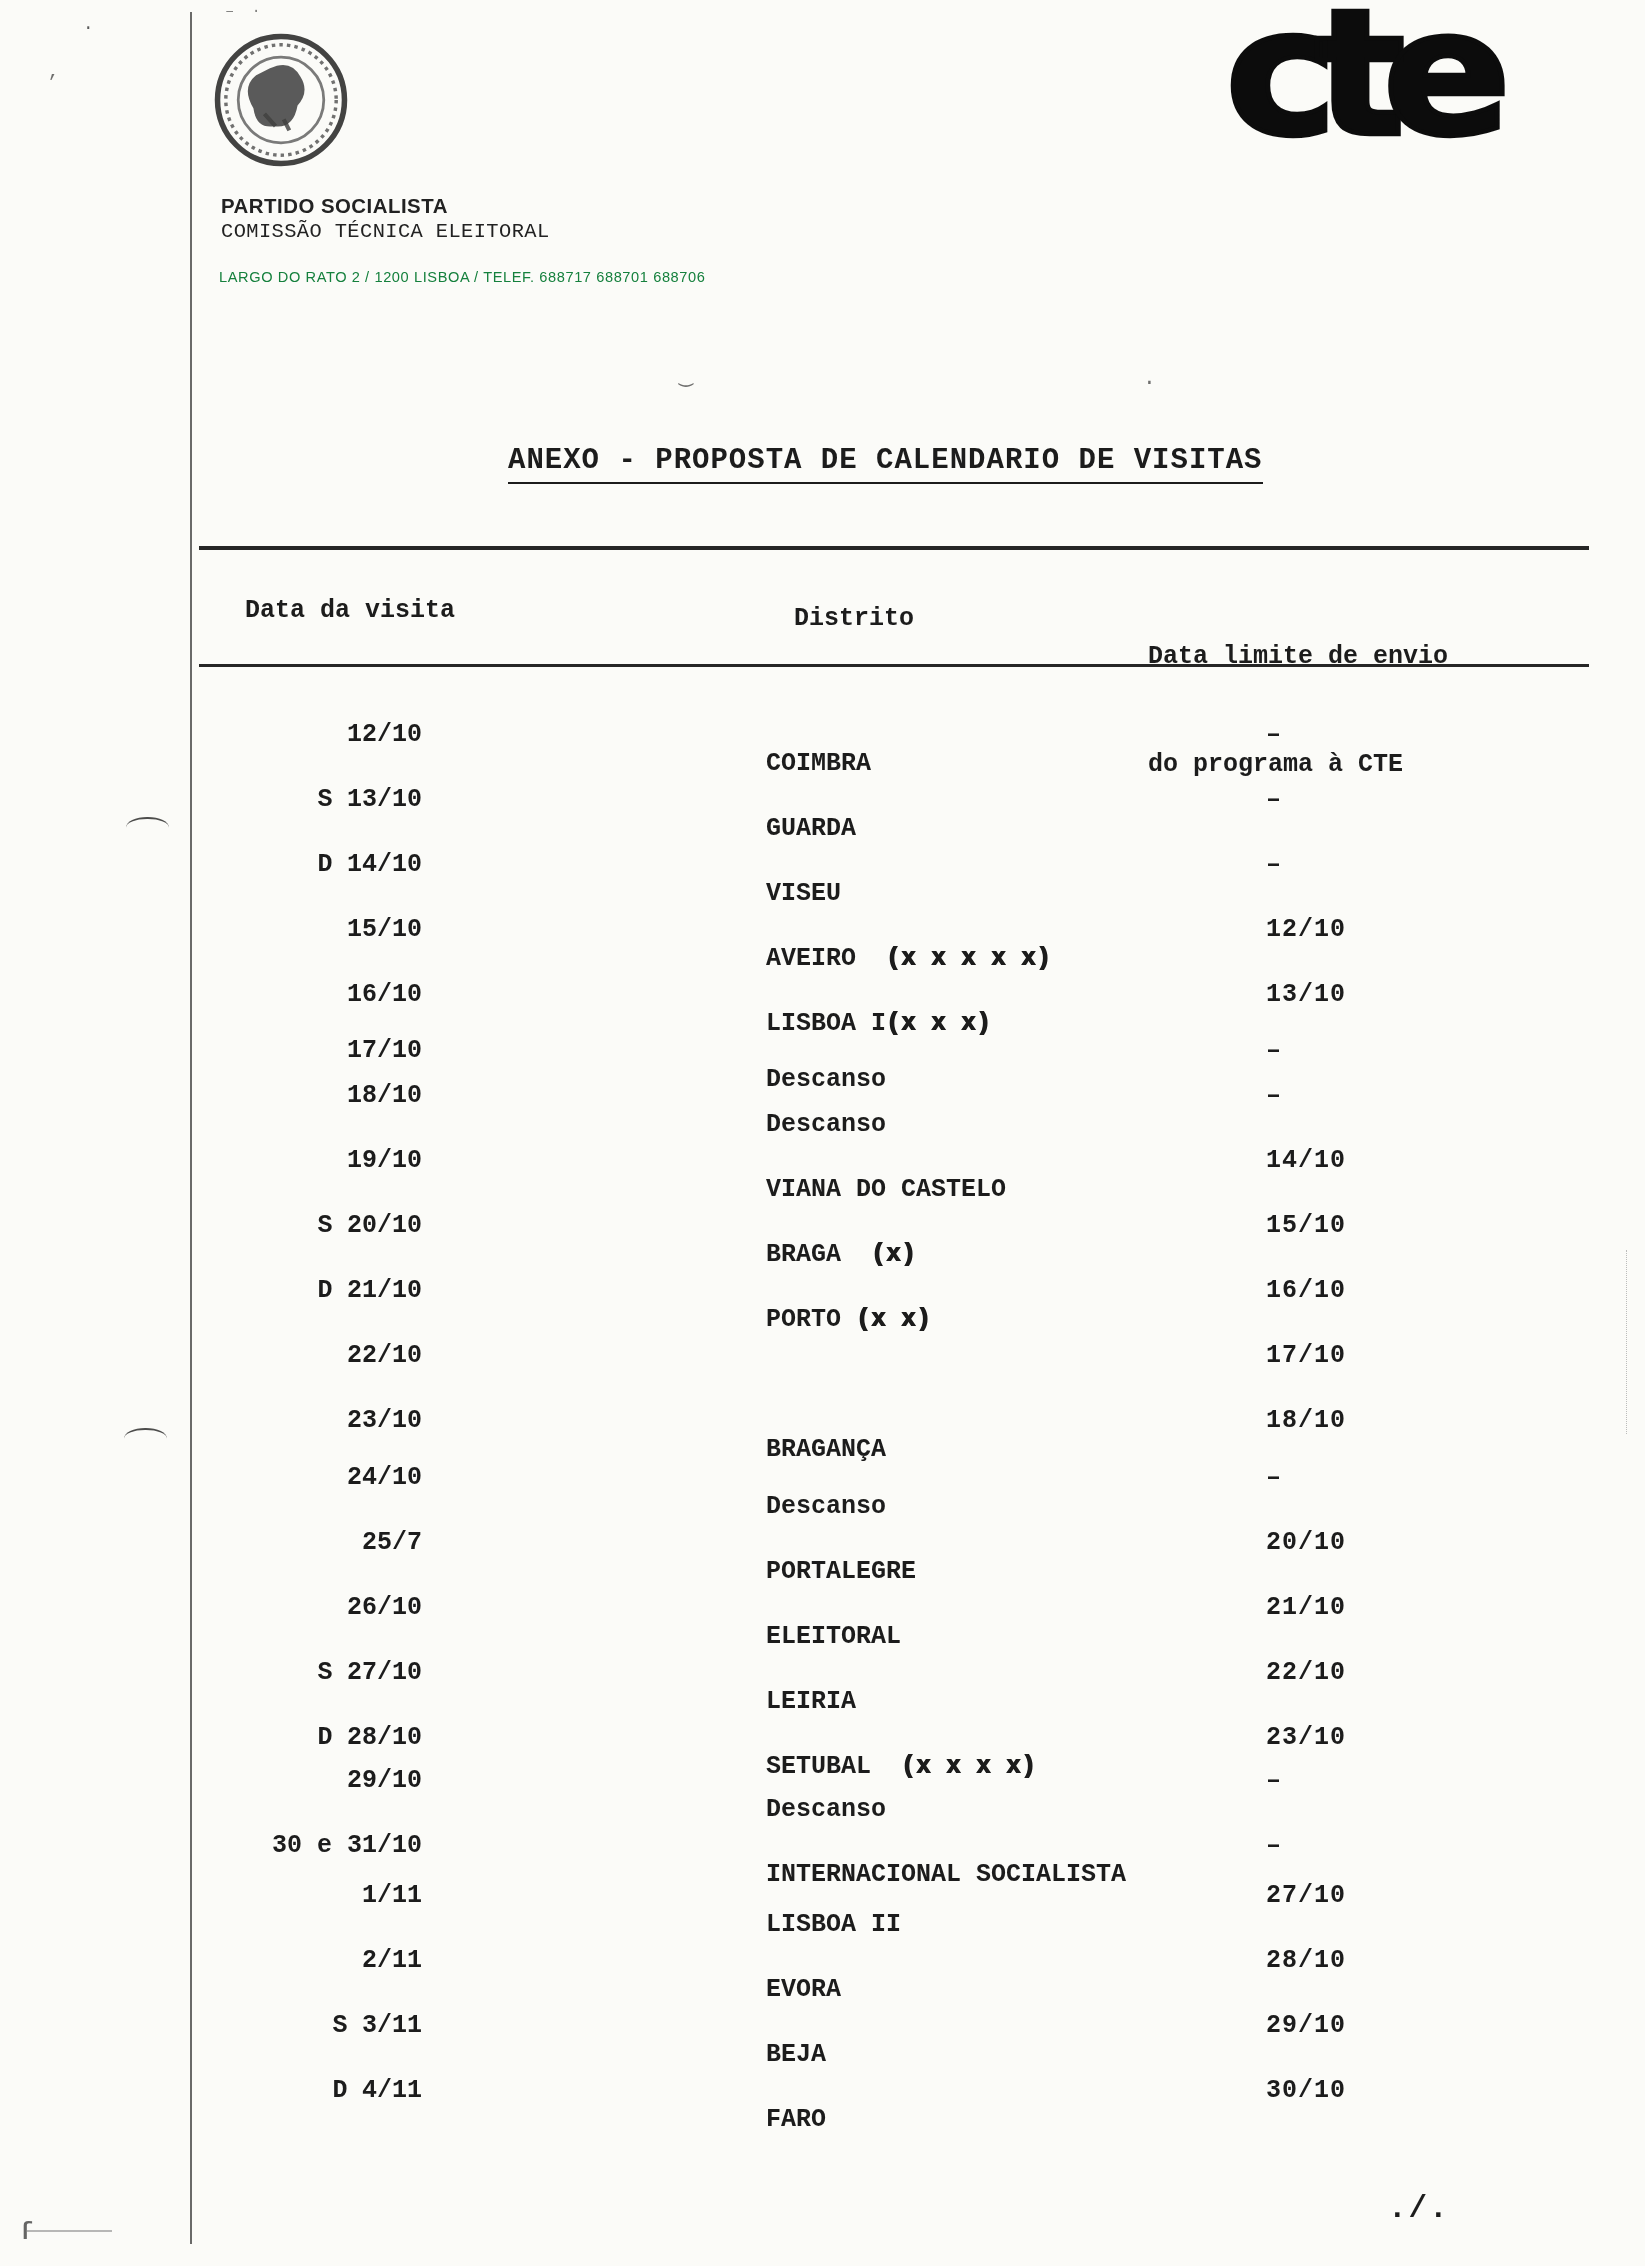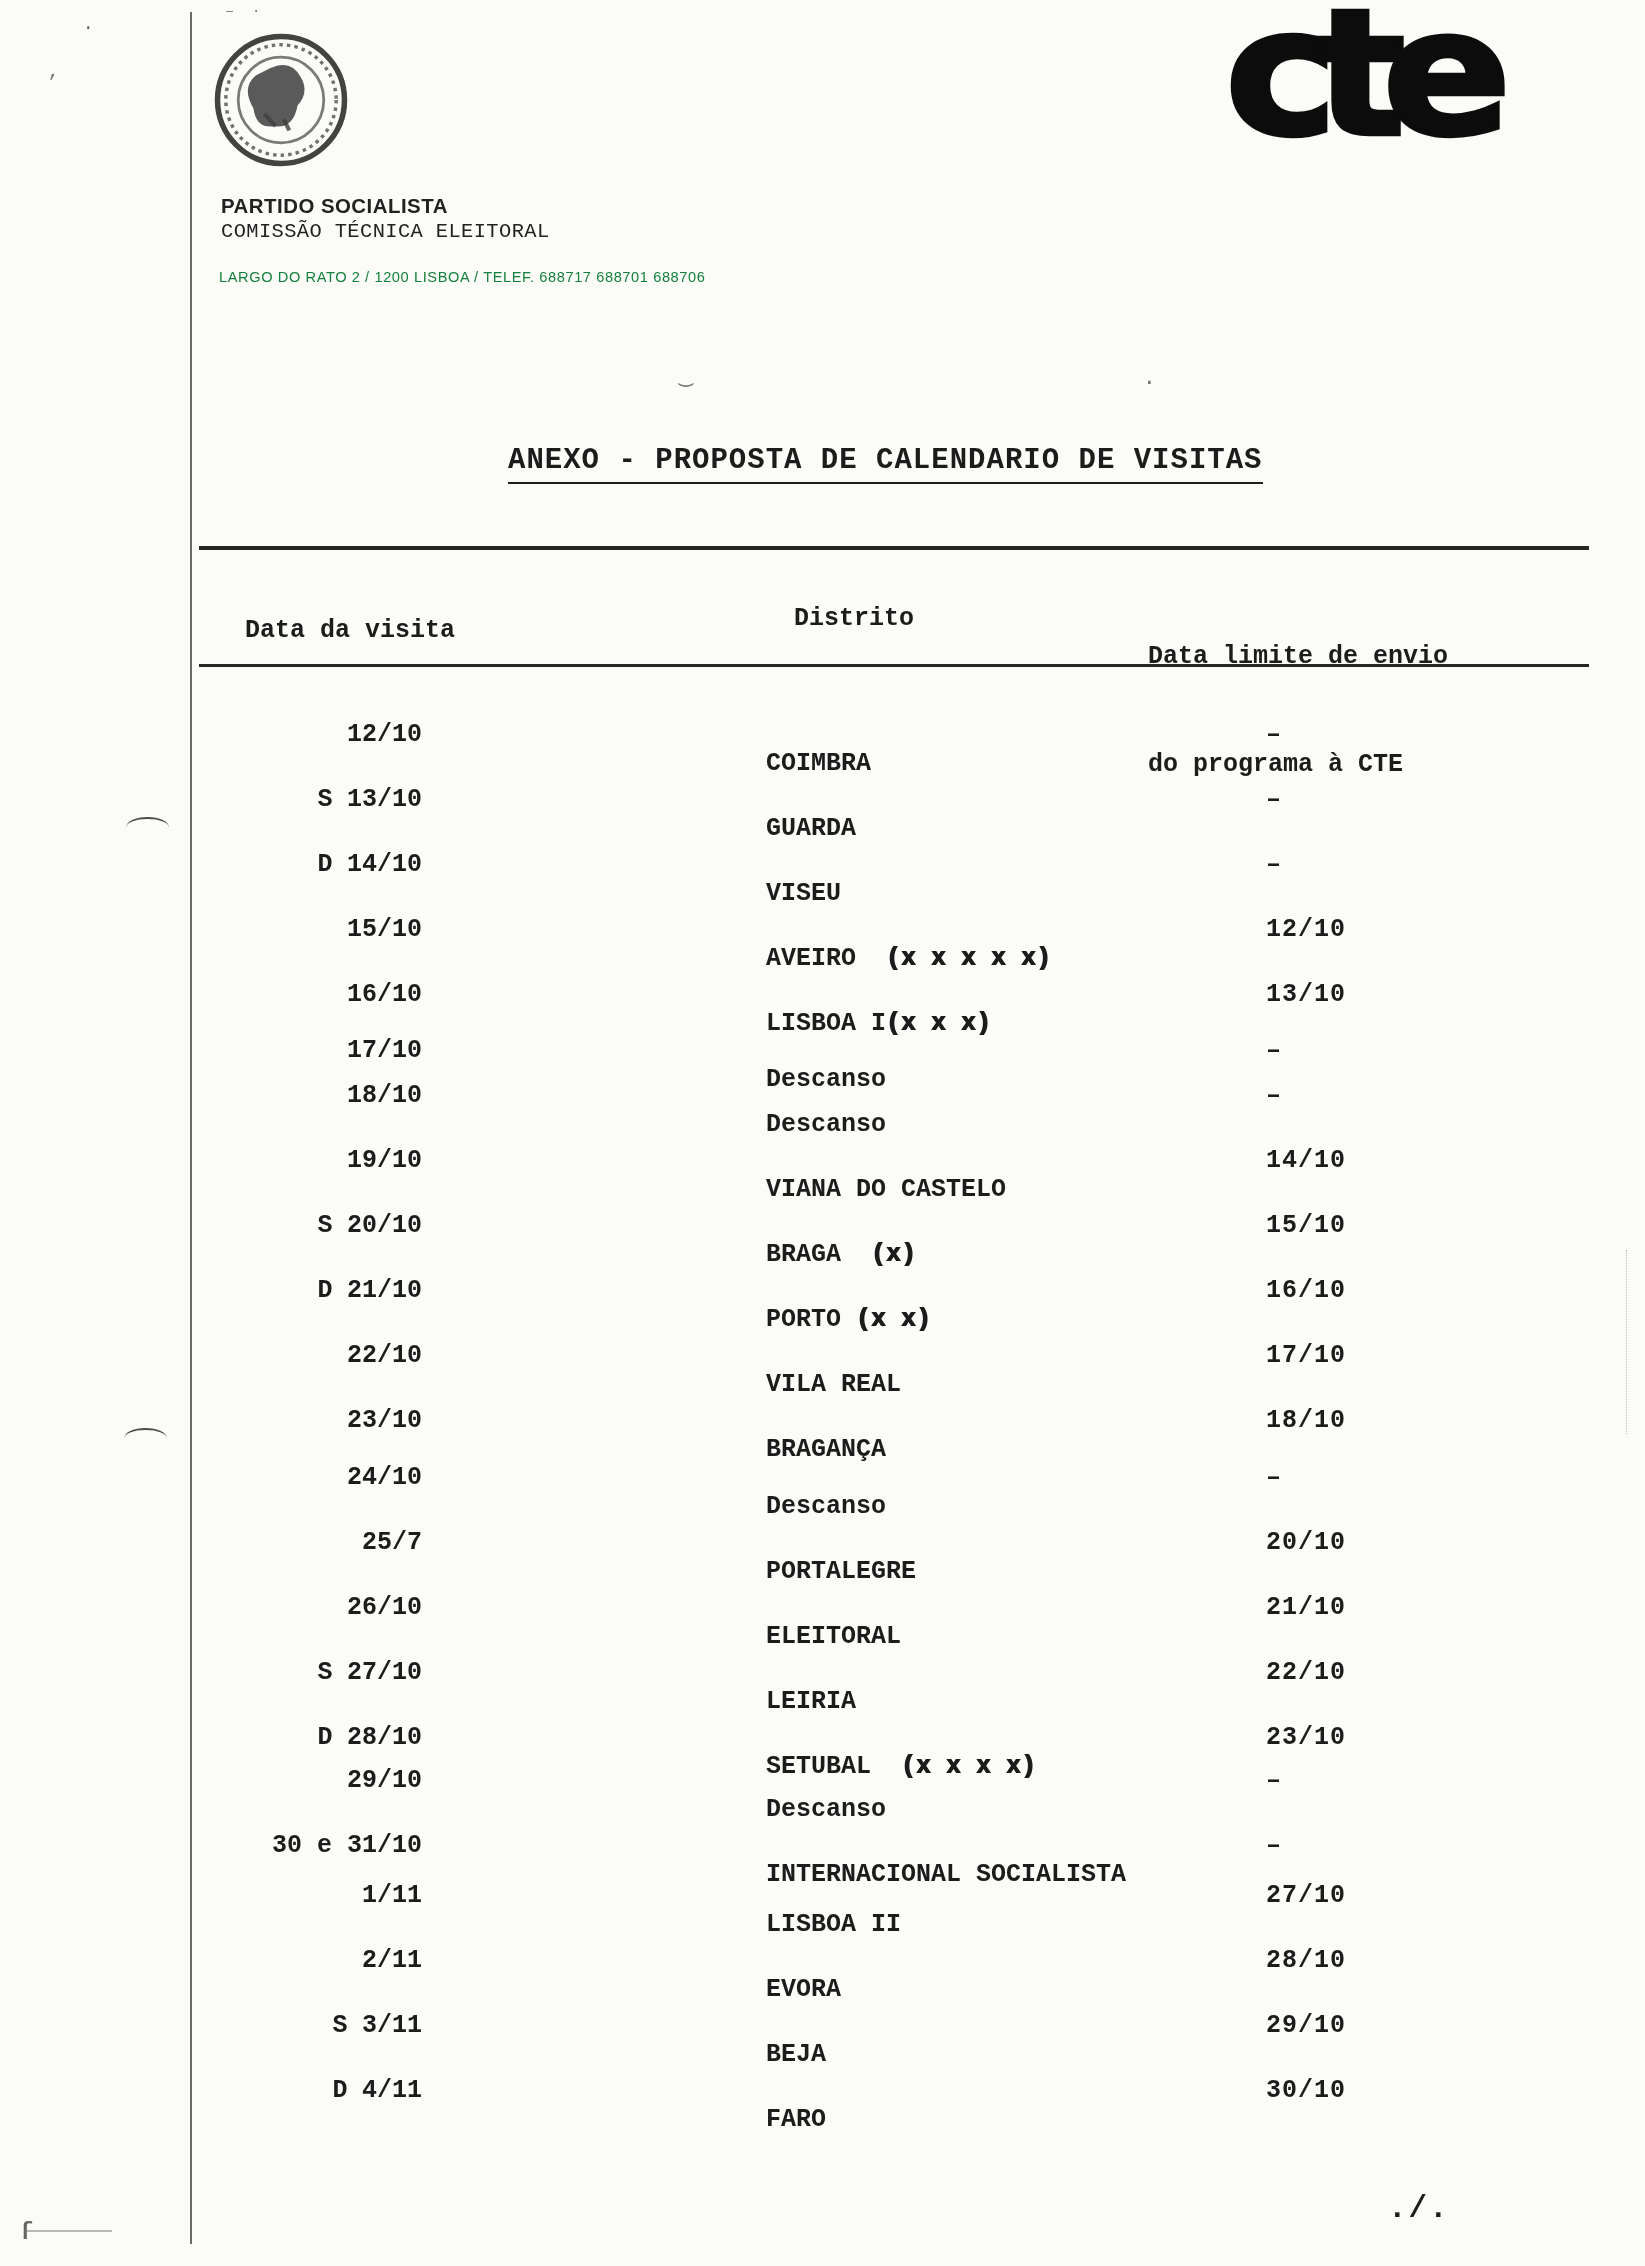--- a/index.html
+++ b/index.html
@@ -55,21 +55,21 @@
     border-bottom:2.9px solid #1c1c1c; padding-bottom:4.9px; white-space:pre;
   }
 
   
   .rule { position:absolute; left:199px; width:1390px; background:#262626; }
   .rule-top { top:546px; height:3.9px; }
   .rule-mid { top:664px; height:2.9px; }
 
   
   .th { position:absolute; font-size:25px; font-weight:bold; white-space:pre; }
-  .th-col1 { left:245px; top:616px; }
+  .th-col1 { left:245px; top:596px; }
   .th-col2 { left:794px; top:604px; }
   .th-col3 { left:1148px; top:567px; line-height:36px; }
 
   
   .tbody { position:absolute; left:252px; top:720px; width:1349px; }
   .row { position:relative; height:33px; font-size:25px; font-weight:bold; }
   .tbody > div { margin-top:32px; }
   .tbody > div:nth-of-type(1) { margin-top:0; }
   .tbody > div:nth-of-type(6)  { margin-top:23px; }
   .tbody > div:nth-of-type(7)  { margin-top:11.6px; }
@@ -248,23 +248,20 @@
         <div class="c-dist">
           <span>PORTO</span><span class="marks"> (x x)</span>
         </div>
         <div class="c-dead">16/10</div>
       </div>
 
       <div class="row">
         <div class="c-date">
           <span></span><span>22/10</span>
         </div>
-        <div class="c-dist">
-          <span>VILA REAL</span><span class="marks"></span>
-        </div>
         <div class="c-dead">17/10</div>
       </div>
 
       <div class="row">
         <div class="c-date">
           <span></span><span>23/10</span>
         </div>
         <div class="c-dist">
           <span>BRAGANÇA</span><span class="marks"></span>
         </div>

